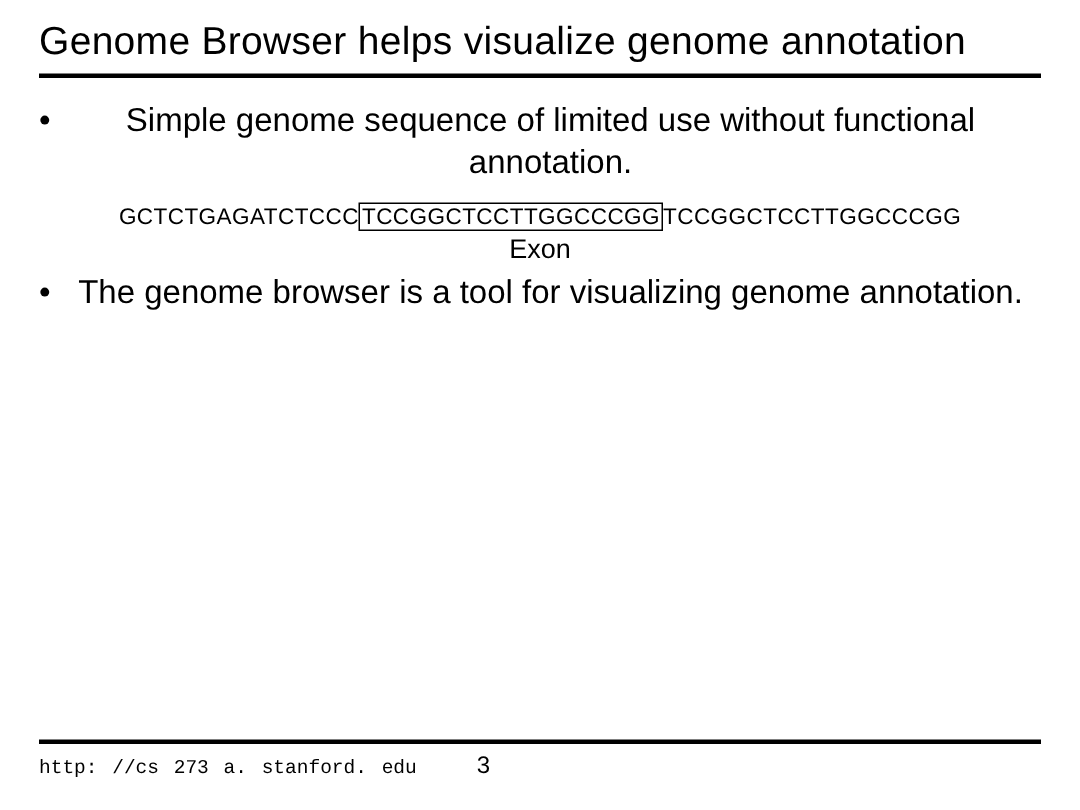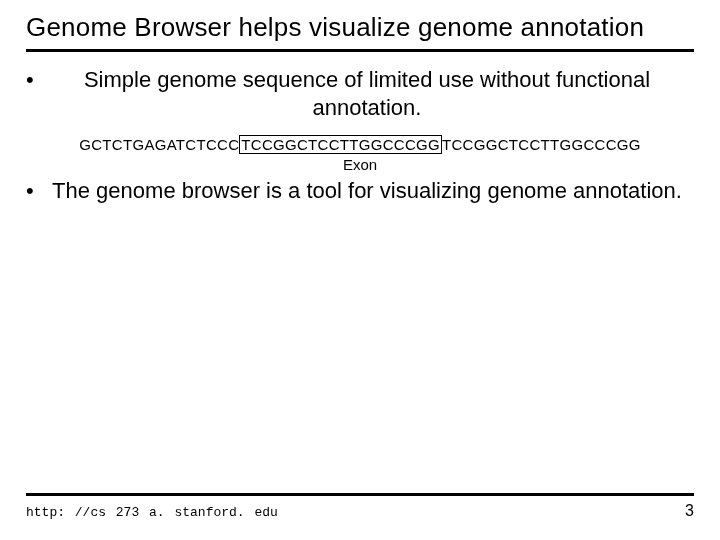--- a/index.html
+++ b/index.html
@@ -7,23 +7,23 @@
   .slide { position: relative; width: 720px; height: 540px; padding: 12px 26px 0 26px; }
   .title { font-size: 26px; font-weight: 400; letter-spacing: 0.2px; }
   .title-rule { border: none; border-top: 3px solid #000; margin-top: 6px; }
   .body { padding-top: 14px; }
   .bullet { display: flex; align-items: flex-start; font-size: 22px; line-height: 1.25; margin-bottom: 6px; }
   .bullet .dot { width: 14px; flex: 0 0 14px; }
   .bullet .txt { flex: 1; text-align: center; }
   .seq-wrap { margin: 14px 0 4px 0; text-align: center; }
   .seq { display: inline-block; font-size: 15px; font-family: Arial, Helvetica, sans-serif; letter-spacing: 0.3px; position: relative; white-space: nowrap; }
   .seq .mid { border: 1px solid #000; padding: 0 1px; display: inline-block; }
-  .exon-label { text-align: center; font-size: 15px; margin-top: 2px; }
+  .exon-label { text-align: center; font-size: 18px; margin-top: 2px; }
   .footer-rule { position: absolute; left: 26px; right: 26px; bottom: 44px; border: none; border-top: 3px solid #000; }
-  .footer { position: absolute; left: 26px; right: 26px; bottom: 20px; display: flex; justify-content: space-between; align-items: baseline; }
+  .footer { position: absolute; left: 26px; right: 26px; bottom: 20px; display: flex; justify-content: flex-start; align-items: baseline; gap: 40px; }
   .url { font-family: "Courier New", Courier, monospace; font-size: 13px; word-spacing: 2px; }
   .pageno { font-size: 16px; }
 </style>
 </head>
 <body>
 
 <div class="slide">
 
   <div class="title">Genome Browser helps visualize genome annotation</div>
   <hr class="title-rule">

